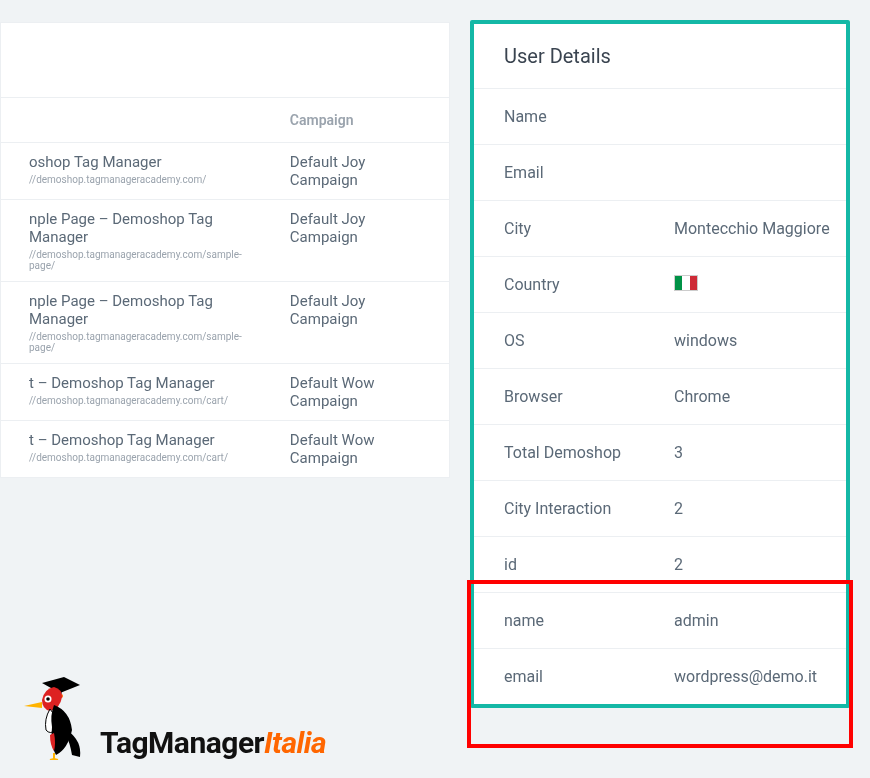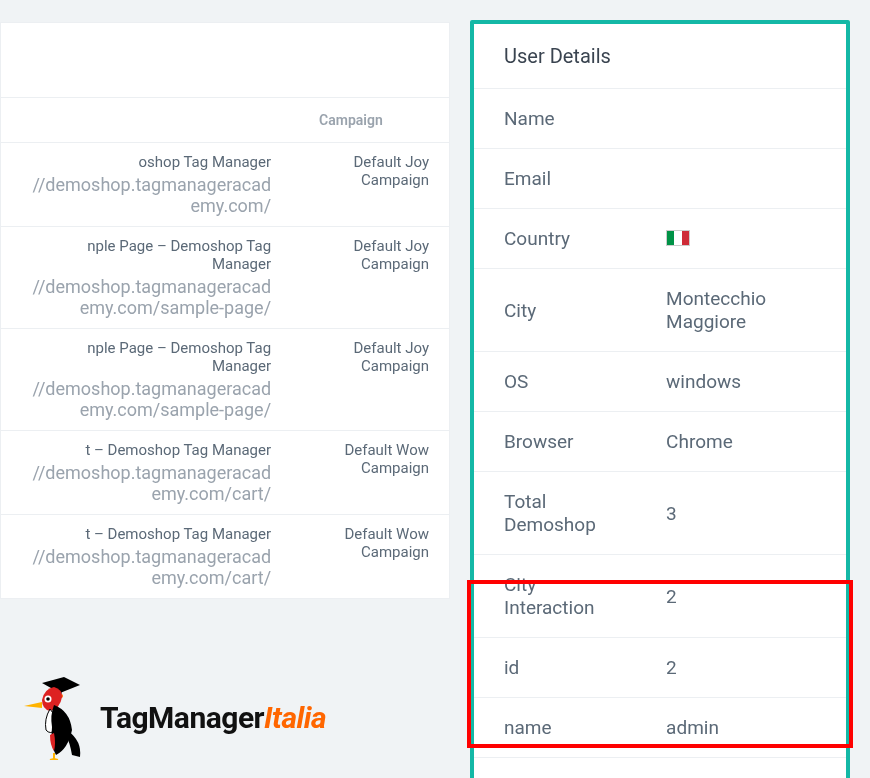--- a/index.html
+++ b/index.html
@@ -57,39 +57,38 @@
     font-size: 14px;
     padding: 14px 20px 14px 28px;
     border-bottom: 1px solid #eceff2;
   }
   table.activity td {
     padding: 10px 20px 10px 28px;
     border-bottom: 1px solid #eceff2;
     vertical-align: top;
     color: #5b6977;
     font-size: 15px;
-    text-align: right;
   }
   table.activity tr:last-child td { border-bottom: none; }
   .page-url {
-    font-size: 18px;
+    font-size: 10px;
     color: #9aa3ad;
     margin-top: 3px;
     word-break: break-all;
   }
   .page-title { color: #5b6977; }
   
   table.details {
     width: 100%;
     border-collapse: collapse;
   }
   table.details td {
     padding: 18px 10px 18px 30px;
     border-bottom: 1px solid #eceff2;
-    font-size: 19px;
+    font-size: 16px;
     color: #5b6977;
   }
   table.details td.label {
     width: 170px;
     color: #5b6977;
   }
   table.details tr:last-child td { border-bottom: none; }
   .flag {
     display: inline-flex;
     width: 24px;
@@ -97,21 +96,21 @@
     border: 1px solid #ccc;
   }
   .flag .g { flex:1; background:#009246; }
   .flag .w { flex:1; background:#ffffff; }
   .flag .r { flex:1; background:#ce2b37; }
   .logo-wrap {
     position: absolute;
     left: 20px;
     top: 675px;
     display: flex;
-    align-items: center;
+    align-items: flex-end;
     gap: 10px;
   }
   .logo-text {
     font-size: 30px;
     font-weight: 700;
     letter-spacing: -0.5px;
   }
   .logo-text .tm { color: #111; }
   .logo-text .it { color: #ff6600; font-style: italic; }
   svg.bird { width: 70px; height: 85px; }
@@ -176,32 +175,32 @@
         <tbody id="details-body">
             <tr>
               <td class="label">Name</td>
               <td></td>
             </tr>
             <tr>
               <td class="label">Email</td>
               <td></td>
             </tr>
             <tr>
+              <td class="label">City</td>
+              <td>Montecchio Maggiore</td>
+            </tr>
+            <tr>
               <td class="label">Country</td>
               <td><span class="flag">
                   <span class="g"></span>
                   <span class="w"></span>
                   <span class="r"></span>
                 </span></td>
             </tr>
             <tr>
-              <td class="label">City</td>
-              <td>Montecchio Maggiore</td>
-            </tr>
-            <tr>
               <td class="label">OS</td>
               <td>windows</td>
             </tr>
             <tr>
               <td class="label">Browser</td>
               <td>Chrome</td>
             </tr>
             <tr>
               <td class="label">Total Demoshop</td>
               <td>3</td>

